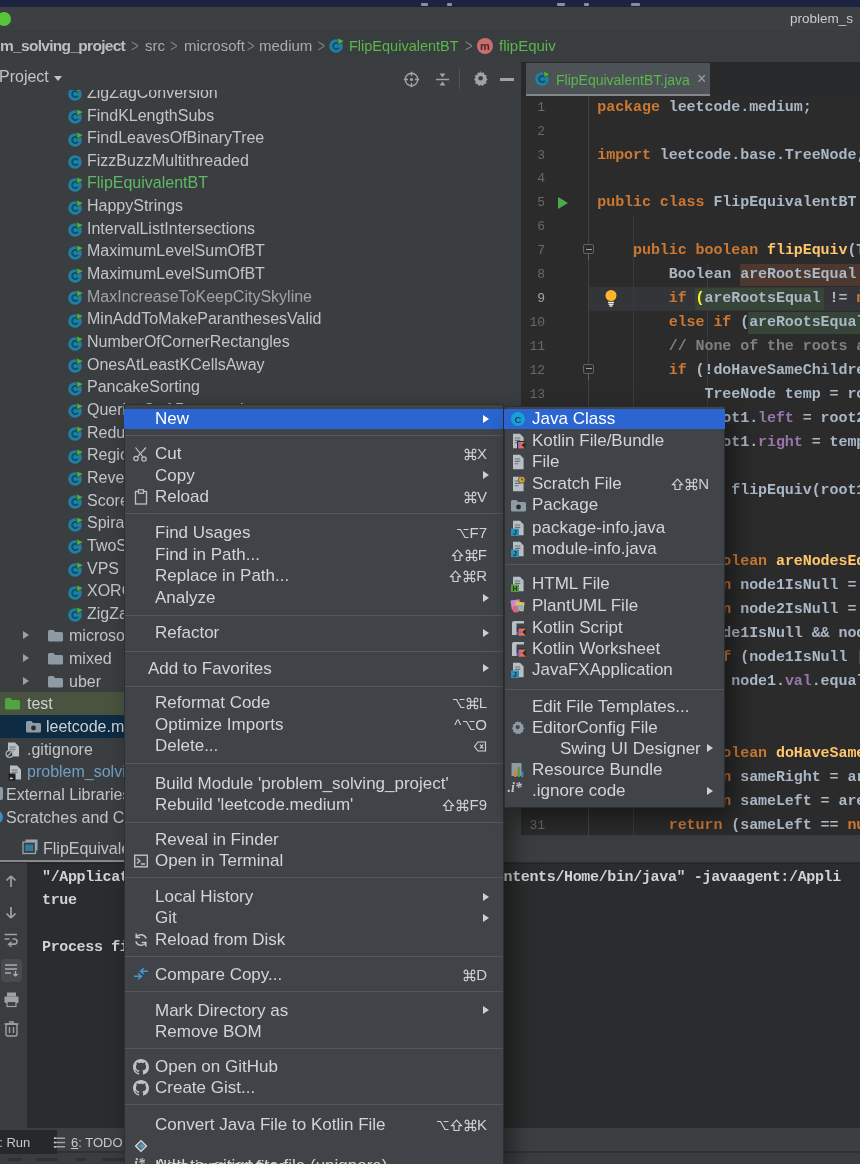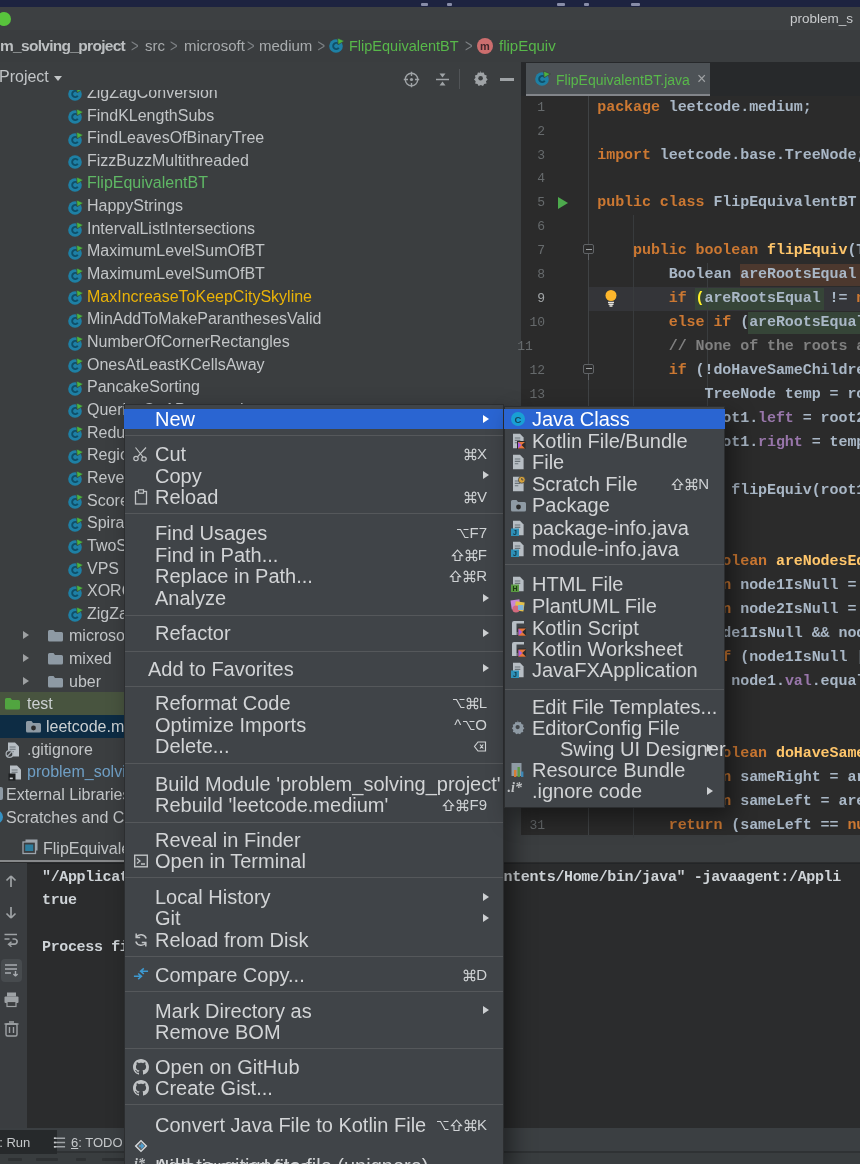--- a/index.html
+++ b/index.html
@@ -4,21 +4,21 @@
 *{margin:0;padding:0;box-sizing:border-box}
 html,body{width:860px;height:1164px;overflow:hidden;background:#3b3e40;
  font-family:"Liberation Sans",sans-serif;}
 .abs{position:absolute}
 pre{font-family:"Liberation Mono",monospace;font-weight:bold;}
 .mono{font-family:"Liberation Mono",monospace;}
 .k{color:#cc7832}
 .d{color:#a9b7c6}.c{color:#808080}.m{color:#ffc66b}
 .f{color:#9876aa}.y{color:#ffef28;font-weight:bold}
 .trow{position:absolute;height:23px;line-height:23px;font-size:16px;color:#c2c5c7;white-space:nowrap}
-.mi{position:absolute;height:22px;line-height:22px;font-size:20px;color:#d2d4d6;white-space:nowrap}
+.mi{position:absolute;height:22px;line-height:22px;font-size:17px;color:#d2d4d6;white-space:nowrap}
 .sc{position:absolute;font-size:15px;color:#cfd2d4;text-align:right;white-space:nowrap}
 .ic16{position:absolute;width:16px;height:16px}
 svg{display:block}
 
 </style></head><body>
 <div class="abs" style="left:0;top:0;width:860px;height:7px;background:#1d2340"></div>
 <div class="abs" style="left:421px;top:3px;width:7px;height:2.5px;background:#888da8;border-radius:1px"></div>
 <div class="abs" style="left:447px;top:3px;width:5px;height:2.5px;background:#888da8;border-radius:1px"></div>
 <div class="abs" style="left:557px;top:3px;width:8px;height:2.5px;background:#888da8;border-radius:1px"></div>
 <div class="abs" style="left:584px;top:3px;width:5px;height:2.5px;background:#888da8;border-radius:1px"></div>
@@ -122,21 +122,21 @@
     <circle cx="8" cy="9" r="6.8" fill="#1e80a5"></circle>
     <path d="M10.8 7.2 A3.1 3.1 0 1 0 10.8 10.8" fill="none" stroke="#0f4f68" stroke-width="1.9"></path>
     <path d="M9.6 1 L16.4 4 L10.1 7.7 Z" fill="#4db33e" stroke="#3b3e40" stroke-width="0.7"></path>
   </svg>
 <div class="trow" style="left:87px;top:262.04999999999995px;color:#c2c5c7">MaximumLevelSumOfBT</div>
 <svg class="abs" style="left:67px;top:289.2px" width="17" height="17" viewBox="0 0 17 17">
     <circle cx="8" cy="9" r="6.8" fill="#1e80a5"></circle>
     <path d="M10.8 7.2 A3.1 3.1 0 1 0 10.8 10.8" fill="none" stroke="#0f4f68" stroke-width="1.9"></path>
     <path d="M9.6 1 L16.4 4 L10.1 7.7 Z" fill="#4db33e" stroke="#3b3e40" stroke-width="0.7"></path>
   </svg>
-<div class="trow" style="left:87px;top:284.7px;color:#eab308">MaxIncreaseToKeepCitySkyline</div>
+<div class="trow" style="left:87px;top:284.7px;color:#a3a3a3">MaxIncreaseToKeepCitySkyline</div>
 <svg class="abs" style="left:67px;top:311.85px" width="17" height="17" viewBox="0 0 17 17">
     <circle cx="8" cy="9" r="6.8" fill="#1e80a5"></circle>
     <path d="M10.8 7.2 A3.1 3.1 0 1 0 10.8 10.8" fill="none" stroke="#0f4f68" stroke-width="1.9"></path>
     <path d="M9.6 1 L16.4 4 L10.1 7.7 Z" fill="#4db33e" stroke="#3b3e40" stroke-width="0.7"></path>
   </svg>
 <div class="trow" style="left:87px;top:307.35px;color:#c2c5c7">MinAddToMakeParanthesesValid</div>
 <svg class="abs" style="left:67px;top:334.5px" width="17" height="17" viewBox="0 0 17 17">
     <circle cx="8" cy="9" r="6.8" fill="#1e80a5"></circle>
     <path d="M10.8 7.2 A3.1 3.1 0 1 0 10.8 10.8" fill="none" stroke="#0f4f68" stroke-width="1.9"></path>
     <path d="M9.6 1 L16.4 4 L10.1 7.7 Z" fill="#4db33e" stroke="#3b3e40" stroke-width="0.7"></path>
@@ -295,21 +295,21 @@
 <pre class="abs" style="left:505px;top:95.7px;width:40px;height:23.93px;line-height:23.93px;font-size:13px;font-weight:normal;color:#666a6c;text-align:right">1</pre>
 <pre class="abs" style="left:505px;top:119.63px;width:40px;height:23.93px;line-height:23.93px;font-size:13px;font-weight:normal;color:#666a6c;text-align:right">2</pre>
 <pre class="abs" style="left:505px;top:143.56px;width:40px;height:23.93px;line-height:23.93px;font-size:13px;font-weight:normal;color:#666a6c;text-align:right">3</pre>
 <pre class="abs" style="left:505px;top:167.49px;width:40px;height:23.93px;line-height:23.93px;font-size:13px;font-weight:normal;color:#666a6c;text-align:right">4</pre>
 <pre class="abs" style="left:505px;top:191.42000000000002px;width:40px;height:23.93px;line-height:23.93px;font-size:13px;font-weight:normal;color:#666a6c;text-align:right">5</pre>
 <pre class="abs" style="left:505px;top:215.35000000000002px;width:40px;height:23.93px;line-height:23.93px;font-size:13px;font-weight:normal;color:#666a6c;text-align:right">6</pre>
 <pre class="abs" style="left:505px;top:239.27999999999997px;width:40px;height:23.93px;line-height:23.93px;font-size:13px;font-weight:normal;color:#666a6c;text-align:right">7</pre>
 <pre class="abs" style="left:505px;top:263.21px;width:40px;height:23.93px;line-height:23.93px;font-size:13px;font-weight:normal;color:#666a6c;text-align:right">8</pre>
 <pre class="abs" style="left:505px;top:287.14px;width:40px;height:23.93px;line-height:23.93px;font-size:13px;font-weight:normal;color:#a1a5a7;text-align:right">9</pre>
 <pre class="abs" style="left:505px;top:311.07px;width:40px;height:23.93px;line-height:23.93px;font-size:13px;font-weight:normal;color:#666a6c;text-align:right">10</pre>
-<pre class="abs" style="left:505px;top:335.0px;width:40px;height:23.93px;line-height:23.93px;font-size:13px;font-weight:normal;color:#666a6c;text-align:center">11</pre>
+<pre class="abs" style="left:505px;top:335.0px;width:40px;height:23.93px;line-height:23.93px;font-size:13px;font-weight:normal;color:#666a6c;text-align:right">11</pre>
 <pre class="abs" style="left:505px;top:358.93px;width:40px;height:23.93px;line-height:23.93px;font-size:13px;font-weight:normal;color:#666a6c;text-align:right">12</pre>
 <pre class="abs" style="left:505px;top:382.85999999999996px;width:40px;height:23.93px;line-height:23.93px;font-size:13px;font-weight:normal;color:#666a6c;text-align:right">13</pre>
 <pre class="abs" style="left:505px;top:813.6px;width:40px;height:23.93px;line-height:23.93px;font-size:13px;font-weight:normal;color:#666a6c;text-align:right">31</pre>
 <div class="abs" style="left:558px;top:197.42000000000002px;width:0;height:0;border-left:10px solid #4daa4d;border-top:6px solid transparent;border-bottom:6px solid transparent"></div>
 <div class="abs" style="left:583px;top:244.27999999999997px;width:11px;height:10px;border:1px solid #606366;border-radius:2px;background:#2b2b2b"></div>
 <div class="abs" style="left:585.5px;top:248.77999999999997px;width:6px;height:1px;background:#9da0a2"></div>
 <div class="abs" style="left:588px;top:254.27999999999997px;width:1px;height:6px;background:#606366"></div>
 <div class="abs" style="left:583px;top:363.93px;width:11px;height:10px;border:1px solid #606366;border-radius:2px;background:#2b2b2b"></div>
 <div class="abs" style="left:585.5px;top:368.43px;width:6px;height:1px;background:#9da0a2"></div>
 <div class="abs" style="left:588px;top:373.93px;width:1px;height:6px;background:#606366"></div>

